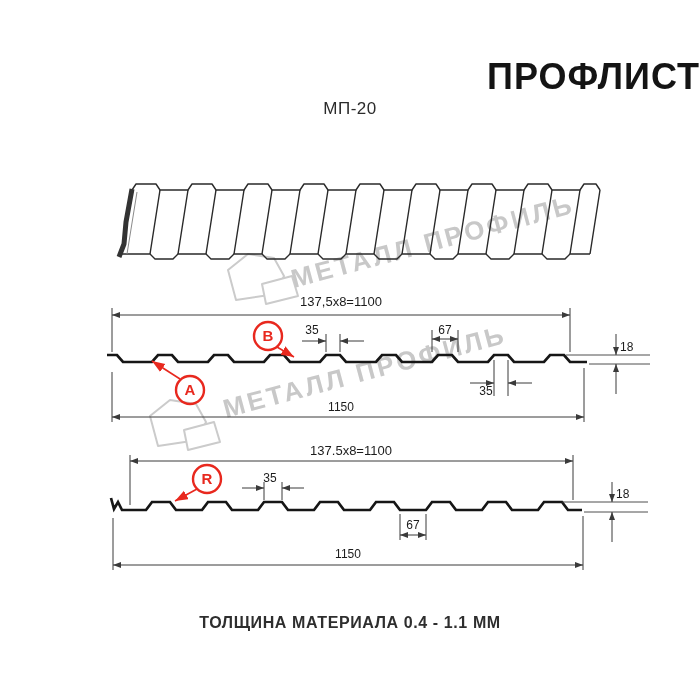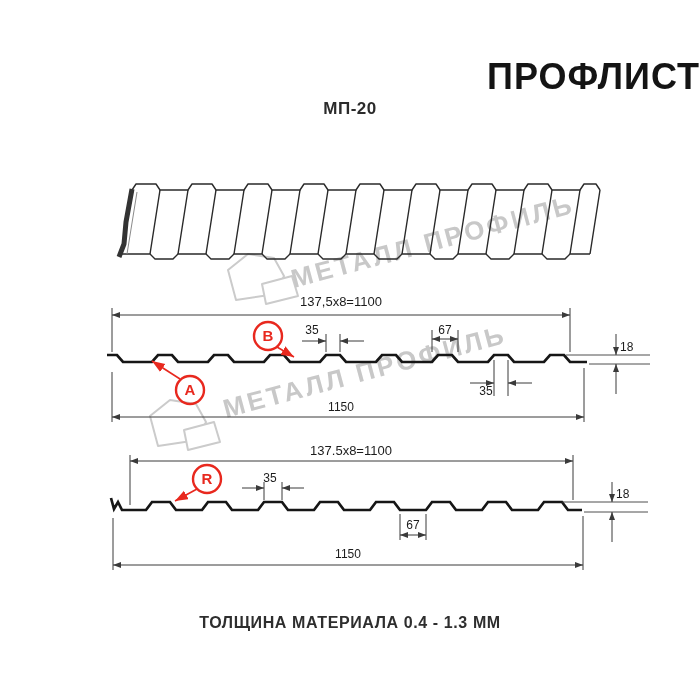--- a/index.html
+++ b/index.html
@@ -1,35 +1,35 @@
 <!DOCTYPE html>
 <html><head>
 <meta charset="utf-8">
 <style>
   html,body{margin:0;padding:0;}
   body{width:700px;height:700px;background:#ffffff;position:relative;overflow:hidden;
        font-family:"Liberation Sans", sans-serif;}
   .title{position:absolute;top:56px;left:0;right:0;text-align:right;
          font-size:36px;font-weight:800;letter-spacing:1px;color:#141414;}
   .subtitle{position:absolute;top:99px;left:0;right:0;text-align:center;
-         font-size:17px;font-weight:700;color:#2b2b2b;letter-spacing:.5px;}
+         font-size:17px;font-weight:400;color:#2b2b2b;letter-spacing:.5px;}
   .footer{position:absolute;top:614px;left:0;right:0;text-align:center;
          font-size:16px;font-weight:600;color:#2e2e2e;letter-spacing:.6px;}
   svg{position:absolute;left:0;top:0;}
   .dimtxt{font-size:12px;fill:#1c1c1c;}
   .pitchtxt{font-size:13px;fill:#1c1c1c;}
   .redtxt{font-size:15px;font-weight:700;fill:#e8281e;}
   .wmtxt{font-size:26px;font-weight:700;fill:#c8c8c8;letter-spacing:3px;}
 </style>
 </head>
 <body>
 
 <div class="title">ПРОФЛИСТ</div>
 <div class="subtitle">МП-20</div>
-<div class="footer">ТОЛЩИНА МАТЕРИАЛА 0.4 - 1.3 ММ</div>
+<div class="footer">ТОЛЩИНА МАТЕРИАЛА 0.4 - 1.1 ММ</div>
 
 <svg width="700" height="700" viewBox="0 0 700 700">
   <defs>
     <marker id="arr" orient="auto-start-reverse" markerWidth="10" markerHeight="8" refX="8" refY="3">
       <path d="M0,0 L8,3 L0,6 Z" fill="#3a3a3a"></path>
     </marker>
     <marker id="arrRed" orient="auto-start-reverse" markerWidth="10" markerHeight="8" refX="8" refY="3">
       <path d="M0,0 L8,3 L0,6 Z" fill="#e8281e"></path>
     </marker>
   </defs>

